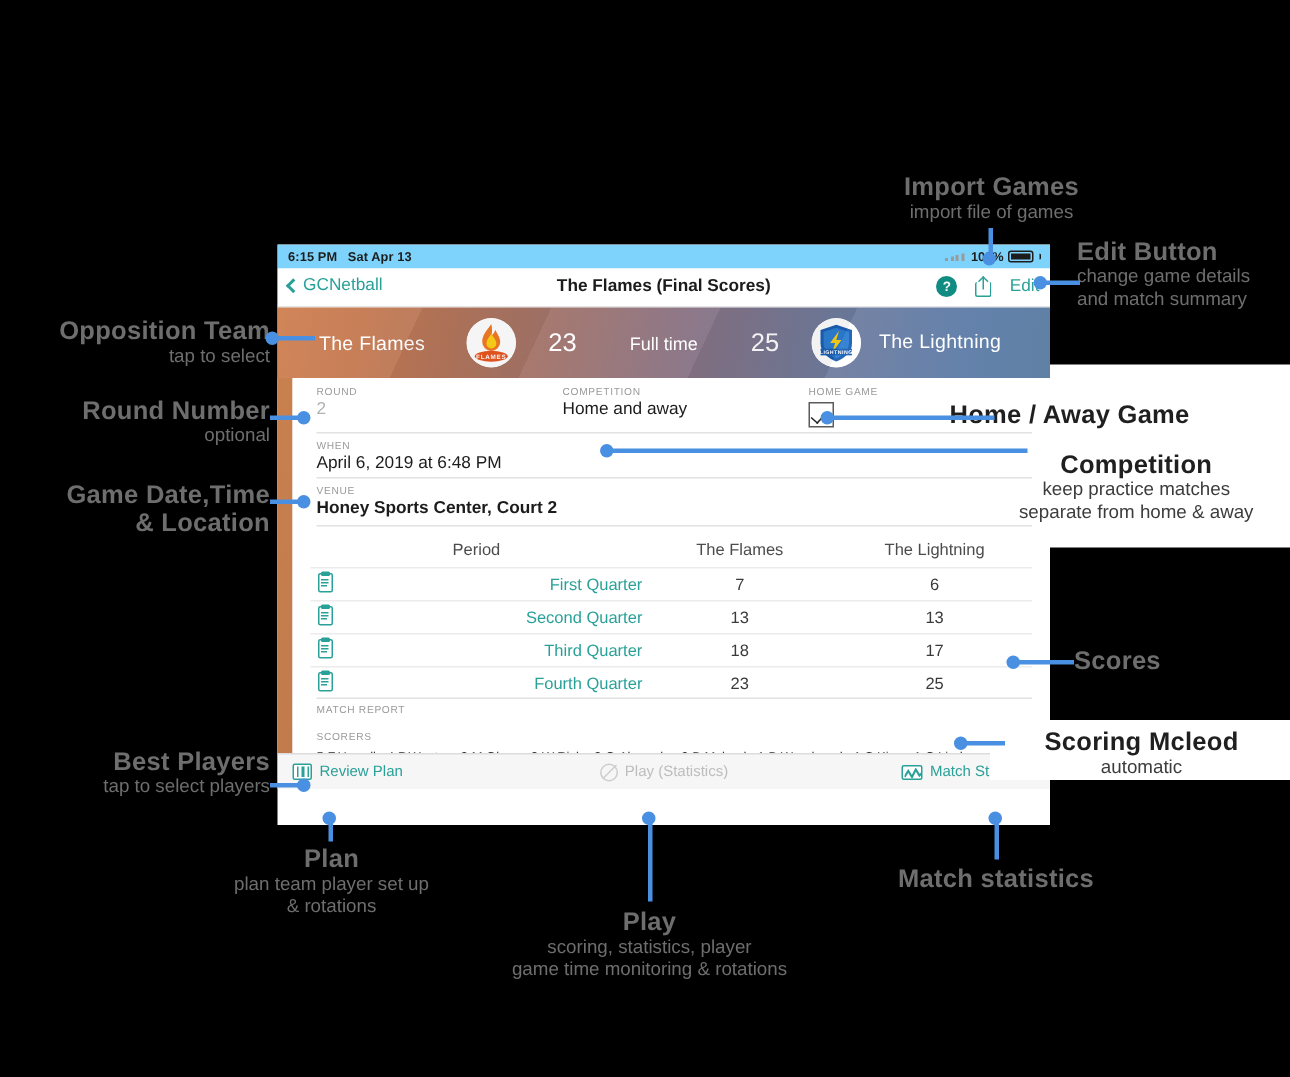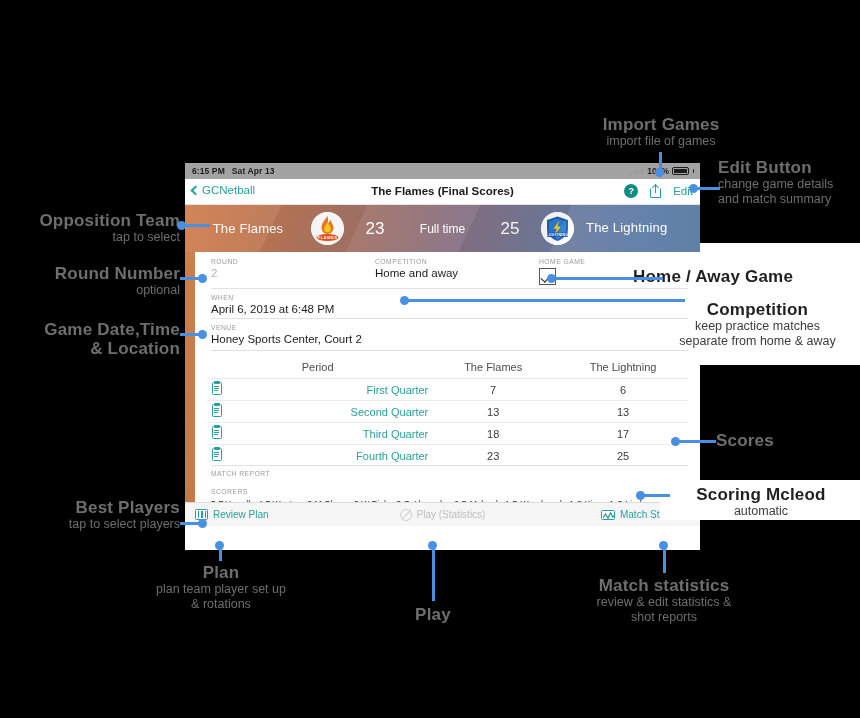--- a/index.html
+++ b/index.html
@@ -28,21 +28,21 @@
   .lnv { width:3px; }
   .dot { position:absolute; width:9px; height:9px; border-radius:50%; background:#4a90e2; }
 
   
   #device {
     position:absolute; left:185px; top:163px; width:515px; height:387px;
     background:#fff; overflow:hidden;
     box-shadow:0 0 0 0 rgba(0,0,0,0);
   }
   
-  #statusbar { height:16px; background:#a3a3a3; position:relative; font-size:8.5px; color:#1c1c1c; }
+  #statusbar { height:16px; background:#7dd3fc; position:relative; font-size:8.5px; color:#1c1c1c; }
   #statusbar .left { position:absolute; left:7px; top:3px; font-weight:bold; letter-spacing:.1px; }
   #statusbar .left span.d { margin-left:7px; }
   #statusbar .right { position:absolute; right:6px; top:3px; display:flex; align-items:center; gap:3px; font-weight:bold; }
   .wifiDots { display:inline-block; width:14px; height:5px; position:relative; }
   .wifiDots i { position:absolute; bottom:0; width:2px; background:#9a9a9a; display:block; }
   .battOuter { width:17px; height:7.5px; border:1px solid #1c1c1c; border-radius:2px; position:relative; }
   .battOuter i { position:absolute; left:1px; top:1px; bottom:1px; right:1px; background:#1c1c1c; display:block; }
   .battCap { width:1.5px; height:3.5px; background:#1c1c1c; border-radius:0 1px 1px 0; margin-left:.5px; }
 
   
@@ -78,21 +78,21 @@
 
   
   #content { position:relative; height:calc(387px - 16px - 26px - 47px - 24px); background:#e9e9ec; }
   .orangeEdge { position:absolute; left:0; top:0; bottom:0; width:10px;
                 background:linear-gradient(180deg,#c9804f,#c07a4c); }
   .card { position:absolute; left:10px; right:0; top:0; bottom:0; background:#fff; }
 
   .fieldLabel { font-size:6.8px; letter-spacing:.45px; color:#9b9b9b; text-transform:uppercase; }
   .fieldValue { font-size:11.5px; color:#1c1c1c; }
   .fieldValue.muted { color:#b2b2b2; }
-  .fieldValue.bold { font-weight:normal; }
+  .fieldValue.bold { font-weight:bold; }
 
   .rowTop { position:absolute; left:0; right:0; top:0; height:35px; }
   .col-round { position:absolute; left:16px; top:6px; }
   .col-comp  { position:absolute; left:180px; top:6px; }
   .col-home  { position:absolute; left:344px; top:6px; }
   .checkbox { width:17px; height:17px; border:1.1px solid #5b5b5b; position:relative; margin-top:3px; }
   .checkbox .tick { position:absolute; left:3px; top:2.5px; width:6px; height:10px; border-right:1.3px solid #1f1f1f; border-bottom:1.3px solid #1f1f1f; transform:rotate(42deg); }
 
   .rowWhen  { position:absolute; left:16px; top:42px; }
   .rowVenue { position:absolute; left:16px; top:72px; }
@@ -401,23 +401,23 @@
 <div class="anno c" style="left:110px; top:563px; width:222px;">
   <div class="t">Plan</div>
   <div class="s" style="white-space:pre-line">plan team player set up
 &amp; rotations</div>
 </div>
 <div class="ln lnv" style="left:219px; top:545px; height:16px;"></div>
 <div class="dot" style="left:215px; top:541px;"></div>
 
 <div class="anno c" style="left:310px; top:605px; width:246px;">
   <div class="t">Play</div>
+  <div class="s" style="white-space:pre-line">scoring, statistics, player
+game time monitoring &amp; rotations</div>
 </div>
 <div class="ln lnv" style="left:432px; top:547px; height:54px;"></div>
 <div class="dot" style="left:428px; top:541px;"></div>
 
 <div class="anno c" style="left:553px; top:576px; width:222px;">
   <div class="t">Match statistics</div>
-  <div class="s" style="white-space:pre-line">review &amp; edit statistics &amp;
-shot reports</div>
 </div>
 <div class="ln lnv" style="left:663px; top:548px; height:25px;"></div>
 <div class="dot" style="left:659px; top:541px;"></div>
 
 </body></html>

